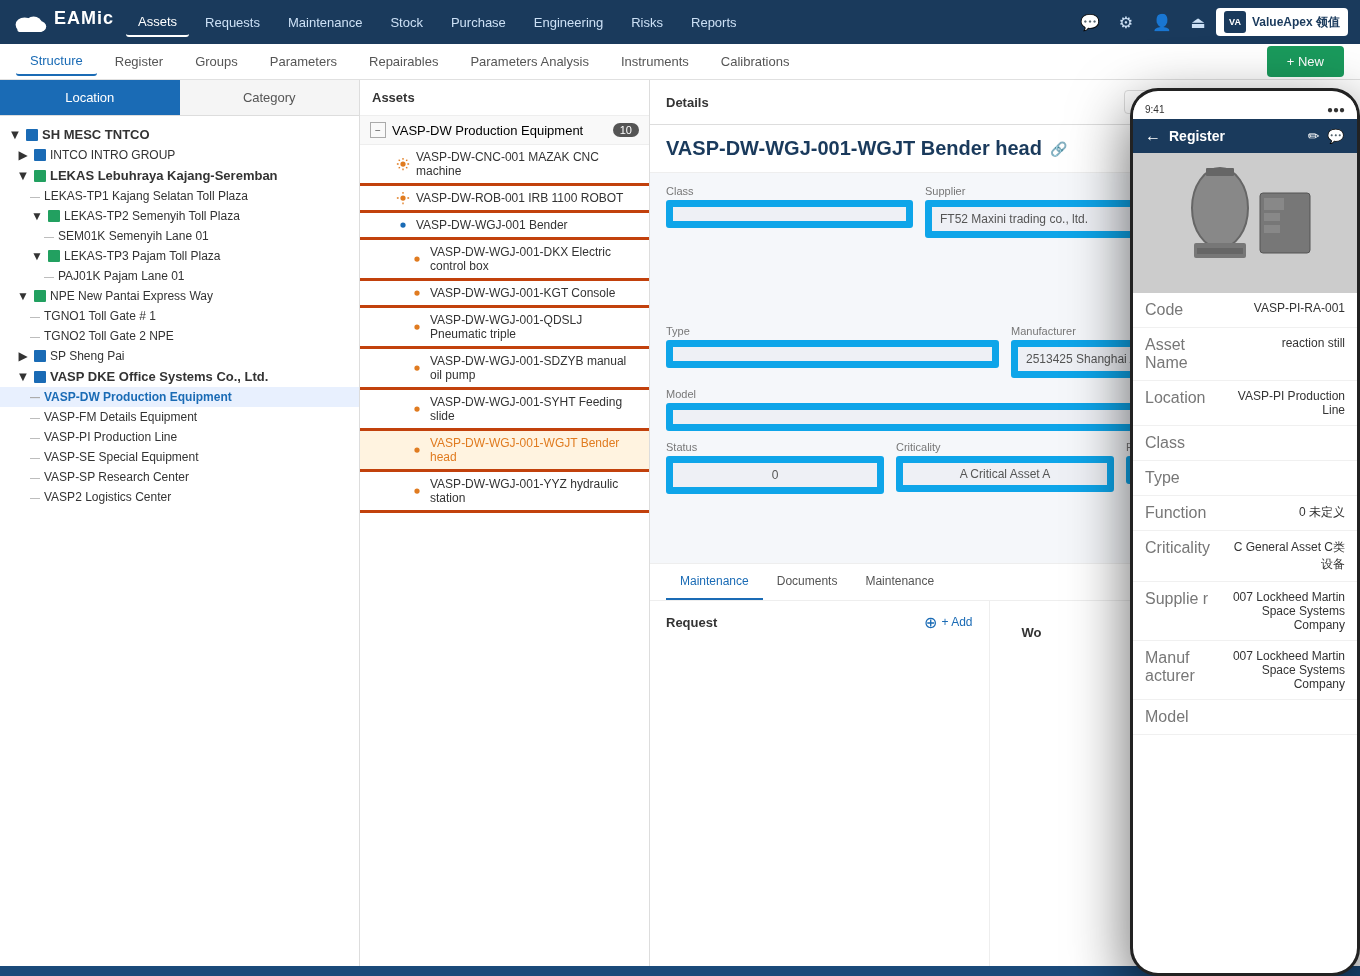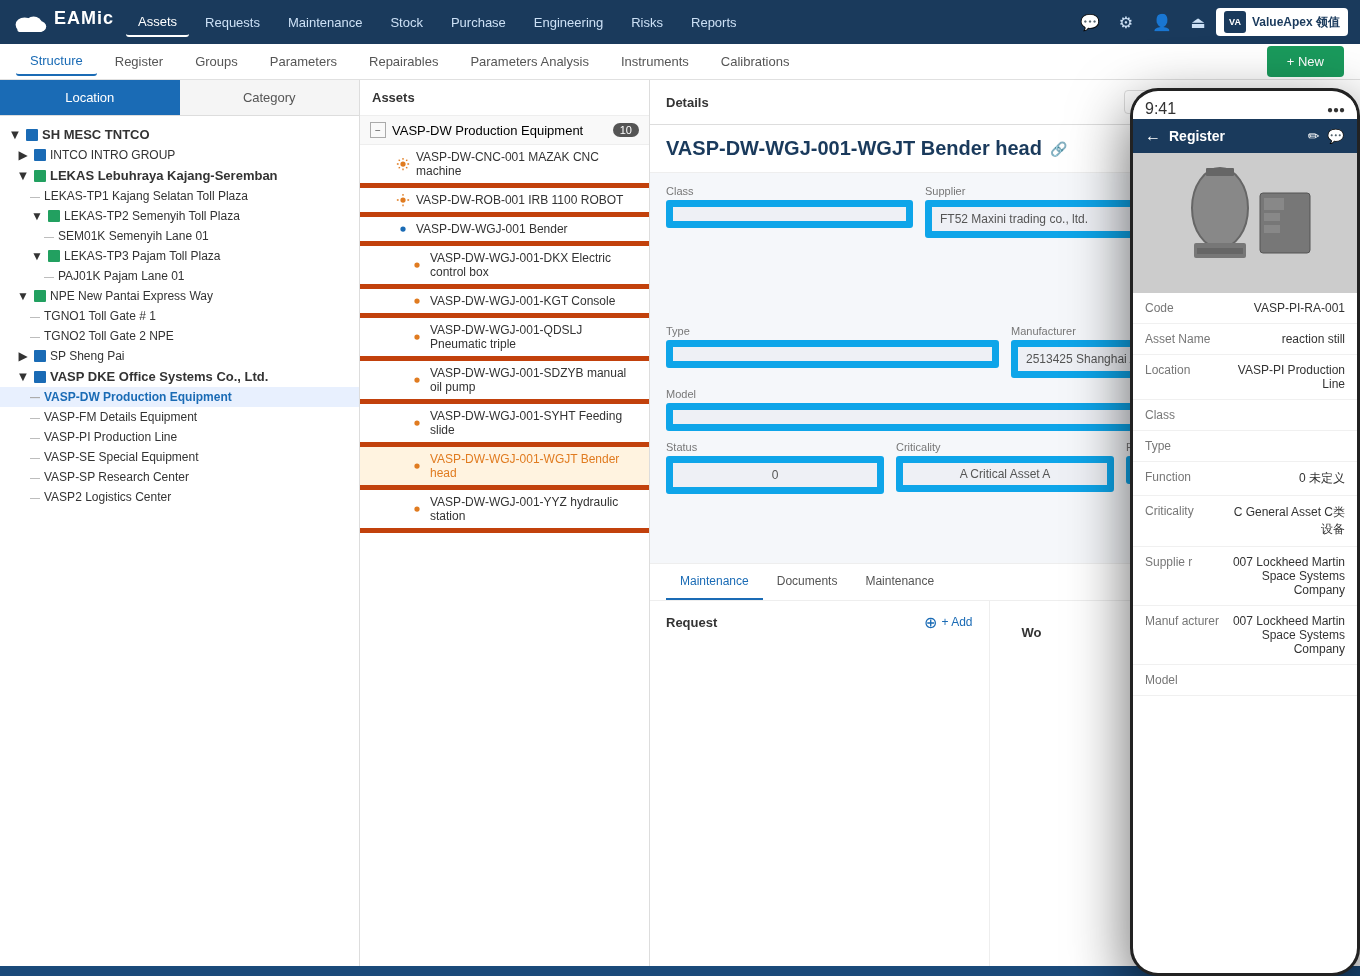--- a/index.html
+++ b/index.html
@@ -47,21 +47,21 @@
     .sq-green { background: #22a060; }
     .dash-icon { color: #aaa; margin-right: 4px; font-size: 10px; }
 
     
     .middle-panel { width: 290px; background: white; border-right: 1px solid #ddd; display: flex; flex-direction: column; flex-shrink: 0; }
     .panel-header { padding: 10px 12px; font-size: 13px; font-weight: 600; color: #333; border-bottom: 1px solid #eee; display: flex; align-items: center; justify-content: space-between; }
     .asset-count-badge { background: #555; color: white; border-radius: 10px; padding: 1px 7px; font-size: 11px; }
     .asset-list { overflow-y: auto; flex: 1; }
     .asset-group-header { display: flex; align-items: center; padding: 6px 10px; cursor: pointer; background: #f9f9f9; border-bottom: 1px solid #eee; }
     .asset-group-icon { width: 16px; height: 16px; border: 1px solid #aaa; display: flex; align-items: center; justify-content: center; margin-right: 6px; font-size: 10px; color: #555; flex-shrink: 0; }
-    .asset-item { display: flex; align-items: center; padding: 5px 10px 5px 26px; cursor: pointer; border-bottom: 5px solid #c2410c; font-size: 12px; color: #333; }
+    .asset-item { display: flex; align-items: center; padding: 5px 10px 5px 26px; cursor: pointer; border-bottom: 3px solid #c2410c; font-size: 12px; color: #333; }
     .asset-item.selected { background: #fff3e0; color: #e07b20; font-weight: 500; }
     .gear-icon { width: 14px; height: 14px; margin-right: 6px; flex-shrink: 0; }
     .indent-asset { padding-left: 36px; }
     .indent-asset-2 { padding-left: 50px; }
 
     
     .right-panel { flex: 1; background: #f5f7fa; display: flex; flex-direction: column; overflow: hidden; }
     .details-header { background: white; padding: 10px 16px; border-bottom: 1px solid #ddd; display: flex; align-items: center; justify-content: space-between; }
     .details-title-label { font-size: 13px; font-weight: 600; color: #333; }
     .search-box { display: flex; align-items: center; background: white; border: 1px solid #ddd; border-radius: 4px; padding: 4px 10px; gap: 6px; width: 220px; }
@@ -92,21 +92,21 @@
     
     .phone-overlay { position: absolute; right: 0; top: 88px; width: 230px; height: 888px; background: #111; border-radius: 28px; box-shadow: 0 20px 60px rgba(0,0,0,0.6); overflow: hidden; z-index: 100; border: 3px solid #222; }
     .phone-screen { background: white; height: 100%; overflow-y: auto; padding-top: 8px; }
     .phone-status-bar { height: 20px; background: white; display: flex; align-items: center; justify-content: space-between; padding: 0 12px; }
     .phone-nav-bar { display: flex; align-items: center; background: #1a3a5c; padding: 8px 12px; gap: 8px; }
     .phone-back { color: white; font-size: 16px; }
     .phone-nav-title { color: white; font-size: 14px; font-weight: 600; flex: 1; }
     .phone-nav-icons { display: flex; gap: 8px; color: white; font-size: 14px; }
     .phone-image-area { width: 100%; height: 140px; background: #ccc; display: flex; align-items: center; justify-content: center; overflow: hidden; }
     .phone-detail-row { display: flex; justify-content: space-between; align-items: flex-start; padding: 8px 12px; border-bottom: 1px solid #f0f0f0; }
-    .phone-detail-label { font-size: 12px; color: #777; flex-shrink: 0; width: 80px; }
+    .phone-detail-label { font-size: 16px; color: #777; flex-shrink: 0; width: 80px; }
     .phone-detail-value { font-size: 12px; color: #333; text-align: right; flex: 1; }
 
     
     .page-wrapper { position: relative; width: 1360px; height: 976px; overflow: hidden; }
     .bottom-bg { position: absolute; bottom: 0; left: 0; right: 0; height: 340px; background: #1a4a7a; z-index: 0; }
   </style>
 </head>
 <body>
 
 <div class="page-wrapper">
@@ -422,21 +422,21 @@
             <div class="work-orders-label">Wo</div>
           </div>
         </div>
       </div>
     </div>
   </div>
 
   <div class="phone-overlay">
     <div class="phone-screen">
       <div class="phone-status-bar">
-        <span style="font-size:16px; color:#333;">9:41</span>
+        <span style="font-size:10px; color:#333;">9:41</span>
         <span style="font-size:10px; color:#333;">●●●</span>
       </div>
       <div class="phone-nav-bar">
         <span class="phone-back">←</span>
         <span class="phone-nav-title">Register</span>
         <div class="phone-nav-icons">
           <span>✏</span>
           <span>💬</span>
         </div>
       </div>

